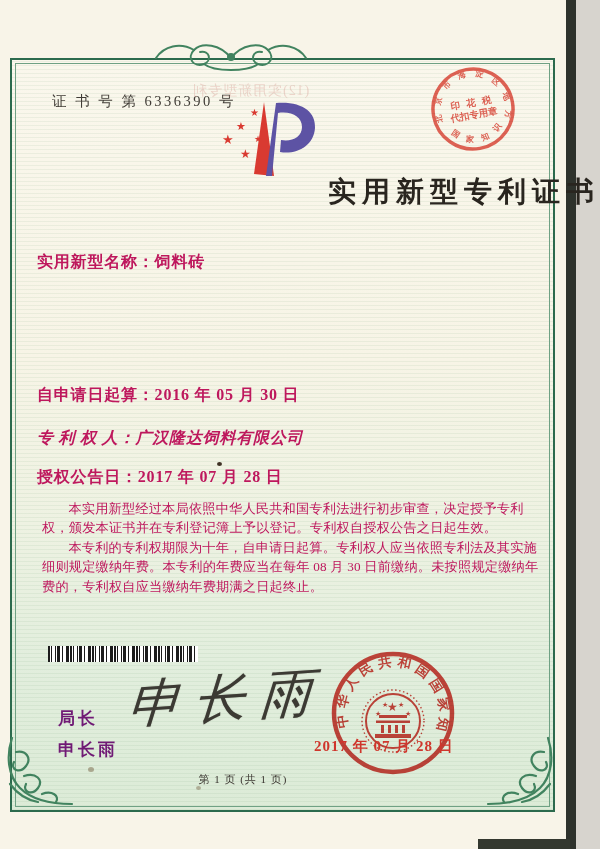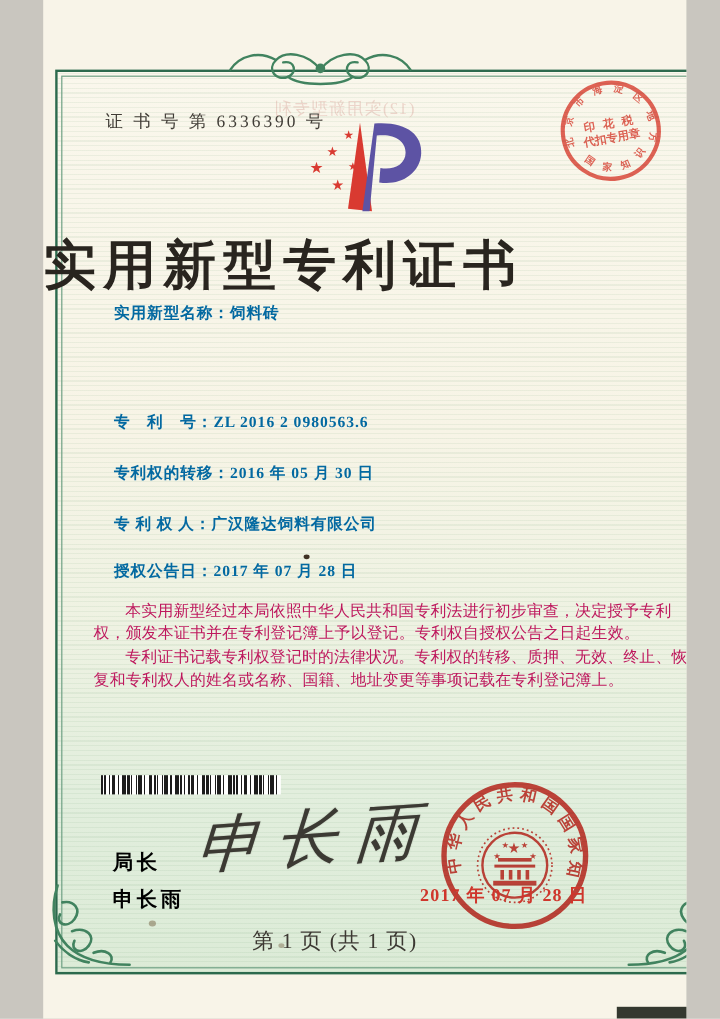--- a/index.html
+++ b/index.html
@@ -1,17 +1,17 @@
 <!DOCTYPE html>
 <html><head>
 <meta charset="utf-8">
 <style>
   html,body{margin:0;padding:0;}
   body{background:#c9c6bf;font-family:"Liberation Serif","DejaVu Serif",serif;}
-  .photo{position:relative;width:536px;height:849px;background:#f8f4e8;overflow:hidden;margin-left:36px;}
+  .photo{position:relative;width:600px;height:849px;background:#f8f4e8;overflow:hidden;}
 
   
   .edge-dark{position:absolute;left:566px;top:0;width:10px;height:849px;background:#2e322c;}
   .edge-light{position:absolute;left:576px;top:0;width:24px;height:849px;background:#d7d4ce;}
   .edge-bottom-dark{position:absolute;left:478px;top:839px;width:92px;height:10px;background:#34382f;}
 
   
   .frame{position:absolute;left:10px;top:58px;width:541px;height:750px;
     border:2px solid #2c6a4d;
     background:
@@ -19,51 +19,51 @@
       linear-gradient(180deg,#faf7ec 0%,#f7f4e6 40%,#eef2e2 62%,#e2eedd 80%,#dcebd7 100%);}
   .frame::before{content:"";position:absolute;inset:3px;border:1px solid #6fa184;pointer-events:none;}
 
   .orn{position:absolute;color:#41835f;}
   svg{display:block;}
 
   .cert-no{position:absolute;left:52px;top:92px;font-size:14.5px;letter-spacing:2.5px;color:#403c36;}
   .bleed{position:absolute;left:192px;top:82px;font-size:14px;color:rgba(208,140,132,0.32);
     transform:scaleX(-1);letter-spacing:1px;}
 
-  .title{position:absolute;left:0;top:192px;width:600px;text-align:left;
-    font-size:44px;font-weight:700;letter-spacing:6px;color:#29251f;}
-
-  .field{position:absolute;left:59px;font-size:13px;font-weight:600;color:#0369a1;letter-spacing:0.8px;white-space:nowrap;}
-  .f0{top:252px;} .f1{top:300px;} .f2{top:343px;} .f3{top:385px;} .f4{top:428px;} .f5{top:467px;}
+  .title{position:absolute;left:0;top:173px;width:600px;text-align:right;
+    font-size:28px;font-weight:700;letter-spacing:6px;color:#29251f;}
+
+  .field{position:absolute;left:37px;font-size:16px;font-weight:600;color:#be185d;letter-spacing:0.8px;white-space:nowrap;}
+  .f0{top:252px;} .f1{top:300px;} .f2{top:343px;} .f3{top:385px;} .f4{top:428px;font-style:italic;} .f5{top:467px;}
 
   .paras{position:absolute;left:42px;top:499px;width:506px;color:#be185d;}
   .paras p{margin:0;text-indent:2em;font-size:13.2px;line-height:1.47;letter-spacing:0.2px;}
 
   .barcode{position:absolute;left:48px;top:646px;width:150px;height:16px;
     background:repeating-linear-gradient(90deg,
       #1c1c1c 0 2px,#fff 2px 3px,#1c1c1c 3px 4px,#fff 4px 7px,
       #1c1c1c 7px 8px,#fff 8px 9px,#1c1c1c 9px 12px,#fff 12px 14px,
       #1c1c1c 14px 15px,#fff 15px 18px,#1c1c1c 18px 21px,#fff 21px 22px);}
 
   .director{position:absolute;left:58px;top:703px;font-family:"Liberation Sans","DejaVu Sans",sans-serif;
-    font-size:17px;font-weight:700;color:#000000;letter-spacing:3px;line-height:31px;}
+    font-size:17px;font-weight:700;color:#701a75;letter-spacing:3px;line-height:31px;}
 
   .signature{position:absolute;left:128px;top:664px;font-size:52px;color:#26221d;
     letter-spacing:14px;font-style:italic;opacity:0.88;
     transform:rotate(-4deg) skewX(-8deg);text-shadow:0 0 1px rgba(40,35,30,0.5);white-space:nowrap;}
 
   .seal{position:absolute;left:329px;top:649px;width:128px;height:128px;opacity:0.92;mix-blend-mode:multiply;}
   .seal-date{position:absolute;left:314px;top:737px;font-size:15px;color:#cf362c;letter-spacing:1px;
     font-weight:600;white-space:nowrap;}
 
   .tax-stamp{position:absolute;left:428px;top:64px;width:90px;height:90px;opacity:0.85;
     mix-blend-mode:multiply;transform:rotate(-10deg);}
 
   .footer{position:absolute;left:163px;top:772px;width:160px;text-align:center;
-    font-size:18px;color:#3c3832;letter-spacing:1px;}
+    font-size:11px;color:#3c3832;letter-spacing:1px;}
 
   .speck{position:absolute;border-radius:50%;}
   .sp1{left:217px;top:462px;width:5px;height:4px;background:#3f3124;}
   .sp2{left:88px;top:767px;width:6px;height:5px;background:rgba(120,100,70,0.5);}
   .sp3{left:196px;top:786px;width:5px;height:4px;background:rgba(120,100,70,0.45);}
 </style>
 </head>
 <body>
 
 <div class="photo">
@@ -144,36 +144,33 @@
         <textPath href="#tax-bot" startOffset="2" textLength="108">国家知识产权局</textPath>
       </text>
     </svg>
   </div>
 
   <div class="title">实用新型专利证书</div>
 
   <div class="field f0">
     <span>实用新型名称：</span><span>饲料砖</span>
   </div>
-  <div class="field f2">
-    <span>专　利　号：</span><span>ZL 2016 2 0980563.6</span>
-  </div>
   <div class="field f3">
-    <span>专利权的转移：</span><span>2016 年 05 月 30 日</span>
+    <span>自申请日起算：</span><span>2016 年 05 月 30 日</span>
   </div>
   <div class="field f4">
     <span>专 利 权 人：</span><span>广汉隆达饲料有限公司</span>
   </div>
   <div class="field f5">
     <span>授权公告日：</span><span>2017 年 07 月 28 日</span>
   </div>
 
   <div class="paras">
     <p>本实用新型经过本局依照中华人民共和国专利法进行初步审查，决定授予专利权，颁发本证书并在专利登记簿上予以登记。专利权自授权公告之日起生效。</p>
-    <p>专利证书记载专利权登记时的法律状况。专利权的转移、质押、无效、终止、恢复和专利权人的姓名或名称、国籍、地址变更等事项记载在专利登记簿上。</p>
+    <p>本专利的专利权期限为十年，自申请日起算。专利权人应当依照专利法及其实施细则规定缴纳年费。本专利的年费应当在每年 08 月 30 日前缴纳。未按照规定缴纳年费的，专利权自应当缴纳年费期满之日起终止。</p>
   </div>
 
   <div class="barcode"></div>
 
   <div class="director">
     <div>局长</div>
     <div>申长雨</div>
   </div>
 
   <div class="signature">申长雨</div>

